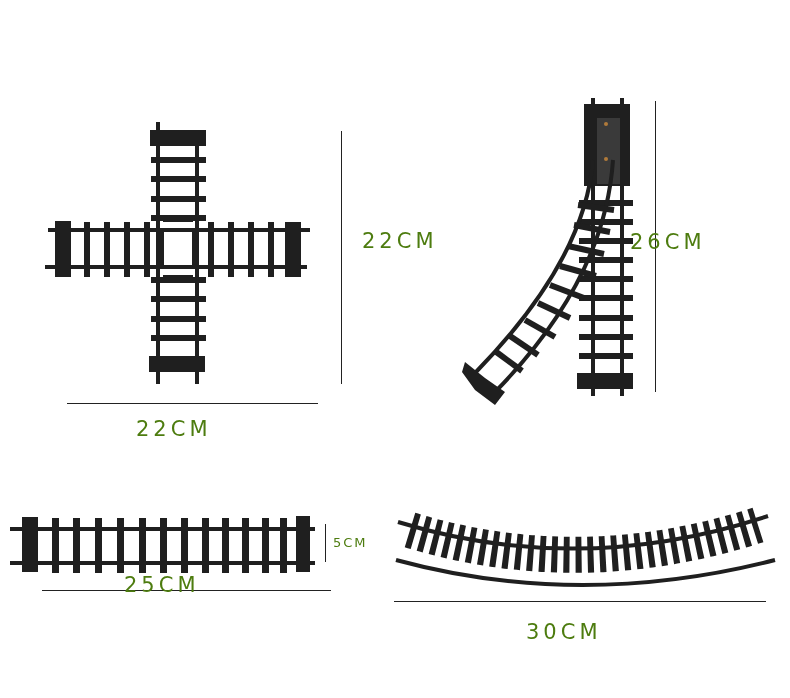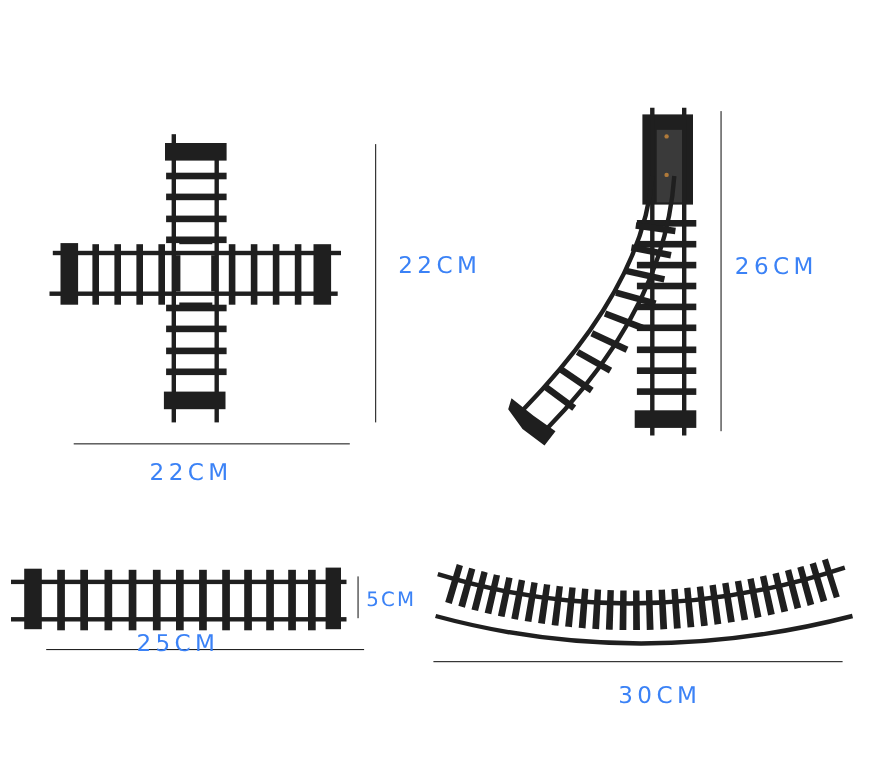--- a/index.html
+++ b/index.html
@@ -1,18 +1,18 @@
 <!DOCTYPE html>
 <html><head>
 <meta charset="utf-8">
 <style>
   html, body { margin:0; padding:0; background:#ffffff; }
   body { width:790px; height:698px; position:relative; overflow:hidden; font-family:"DejaVu Sans", sans-serif; }
-  .label { position:absolute; color:#3b82f6; letter-spacing:4px; font-size:21px; }
-  .label.small { font-size:18px; letter-spacing:2px; }
+  .label { position:absolute; color:#4d7c0f; letter-spacing:4px; font-size:21px; }
+  .label.small { font-size:13px; letter-spacing:2px; }
   .dim-line { position:absolute; background:#222; }
   svg { position:absolute; left:0; top:0; }
 </style>
 </head>
 <body>
 
 <svg width="790" height="698" viewBox="0 0 790 698">
   <defs>
     <g id="tie-h">
         <rect x="0" y="0" width="8" height="34" fill="#1f1f1f"></rect>
@@ -122,16 +122,16 @@
 
 <div class="dim-line" style="left:341px;top:131px;width:1px;height:253px;"></div>
 <div class="dim-line" style="left:67px;top:403px;width:251px;height:1px;"></div>
 <div class="dim-line" style="left:655px;top:101px;width:1px;height:291px;"></div>
 <div class="dim-line" style="left:325px;top:524px;width:1px;height:38px;"></div>
 <div class="dim-line" style="left:42px;top:590px;width:289px;height:1px;"></div>
 <div class="dim-line" style="left:394px;top:601px;width:372px;height:1px;"></div>
 
 <div class="label" style="left:362px;top:229px;">22CM</div>
 <div class="label" style="left:136px;top:417px;">22CM</div>
-<div class="label" style="left:668px;top:230px;">26CM</div>
+<div class="label" style="left:630px;top:230px;">26CM</div>
 <div class="label small" style="left:333px;top:535px;">5CM</div>
 <div class="label" style="left:124px;top:573px;">25CM</div>
-<div class="label" style="left:562px;top:620px;">30CM</div>
+<div class="label" style="left:526px;top:620px;">30CM</div>
 
 </body></html>

